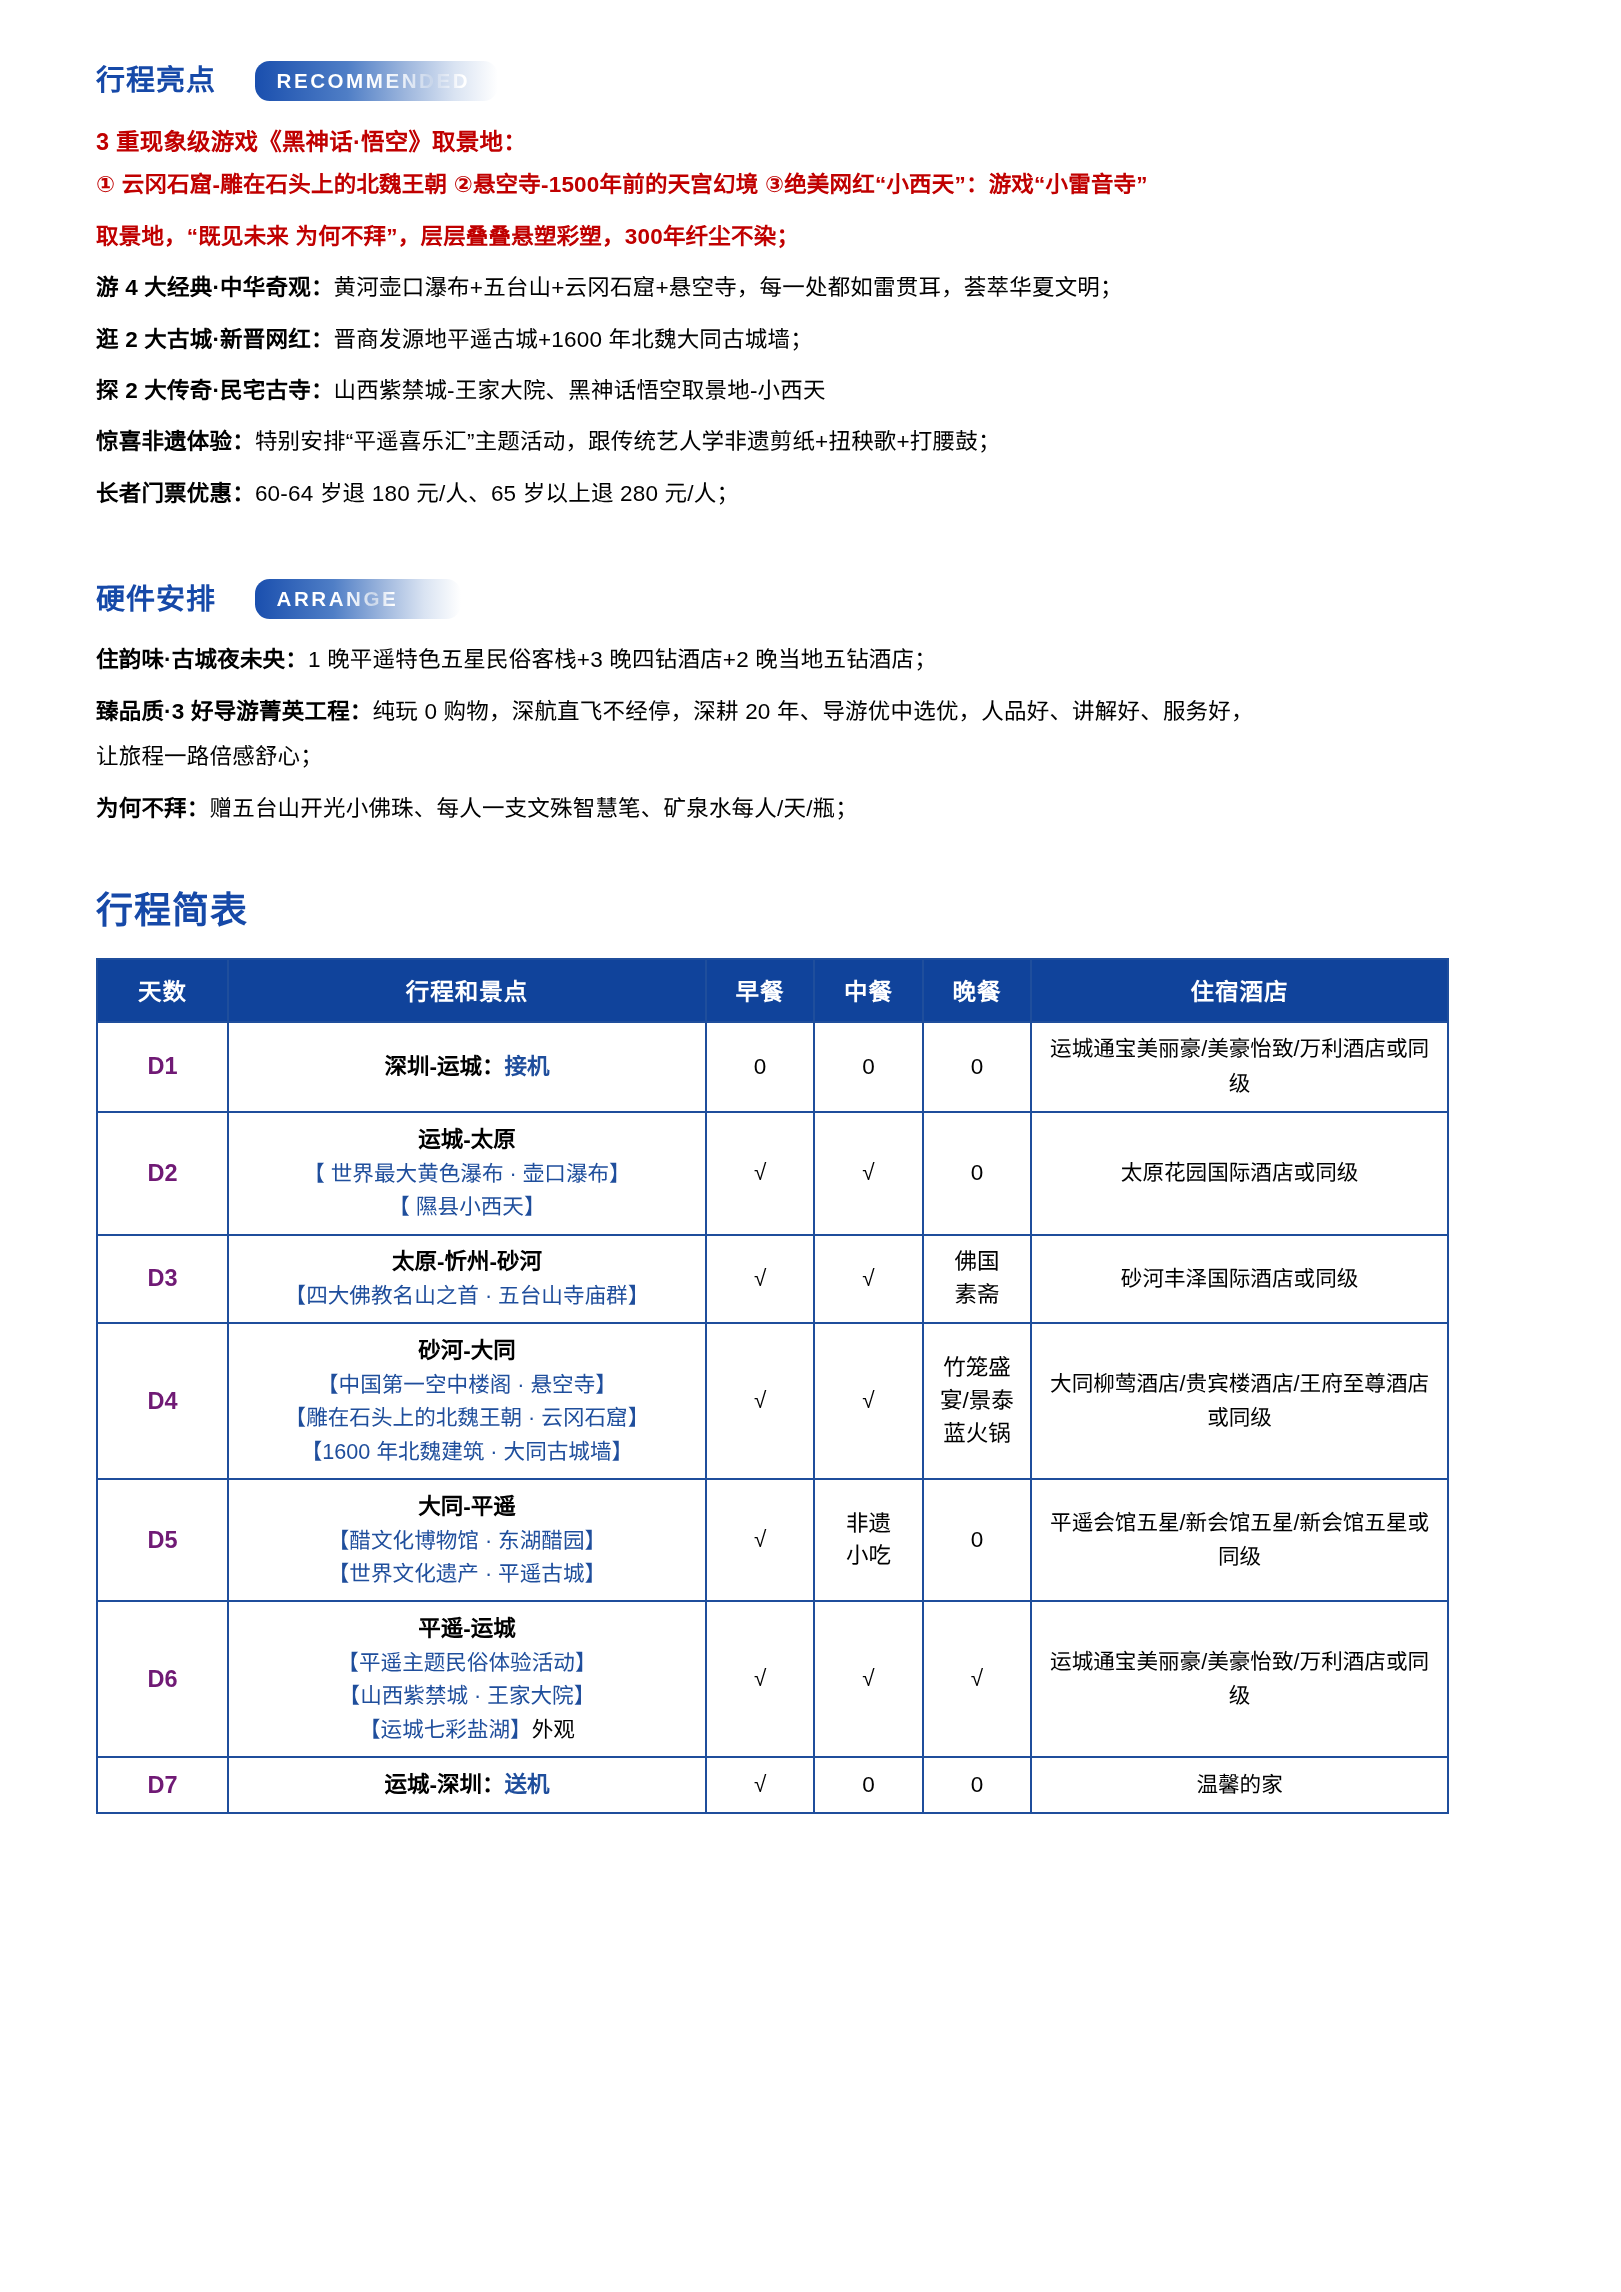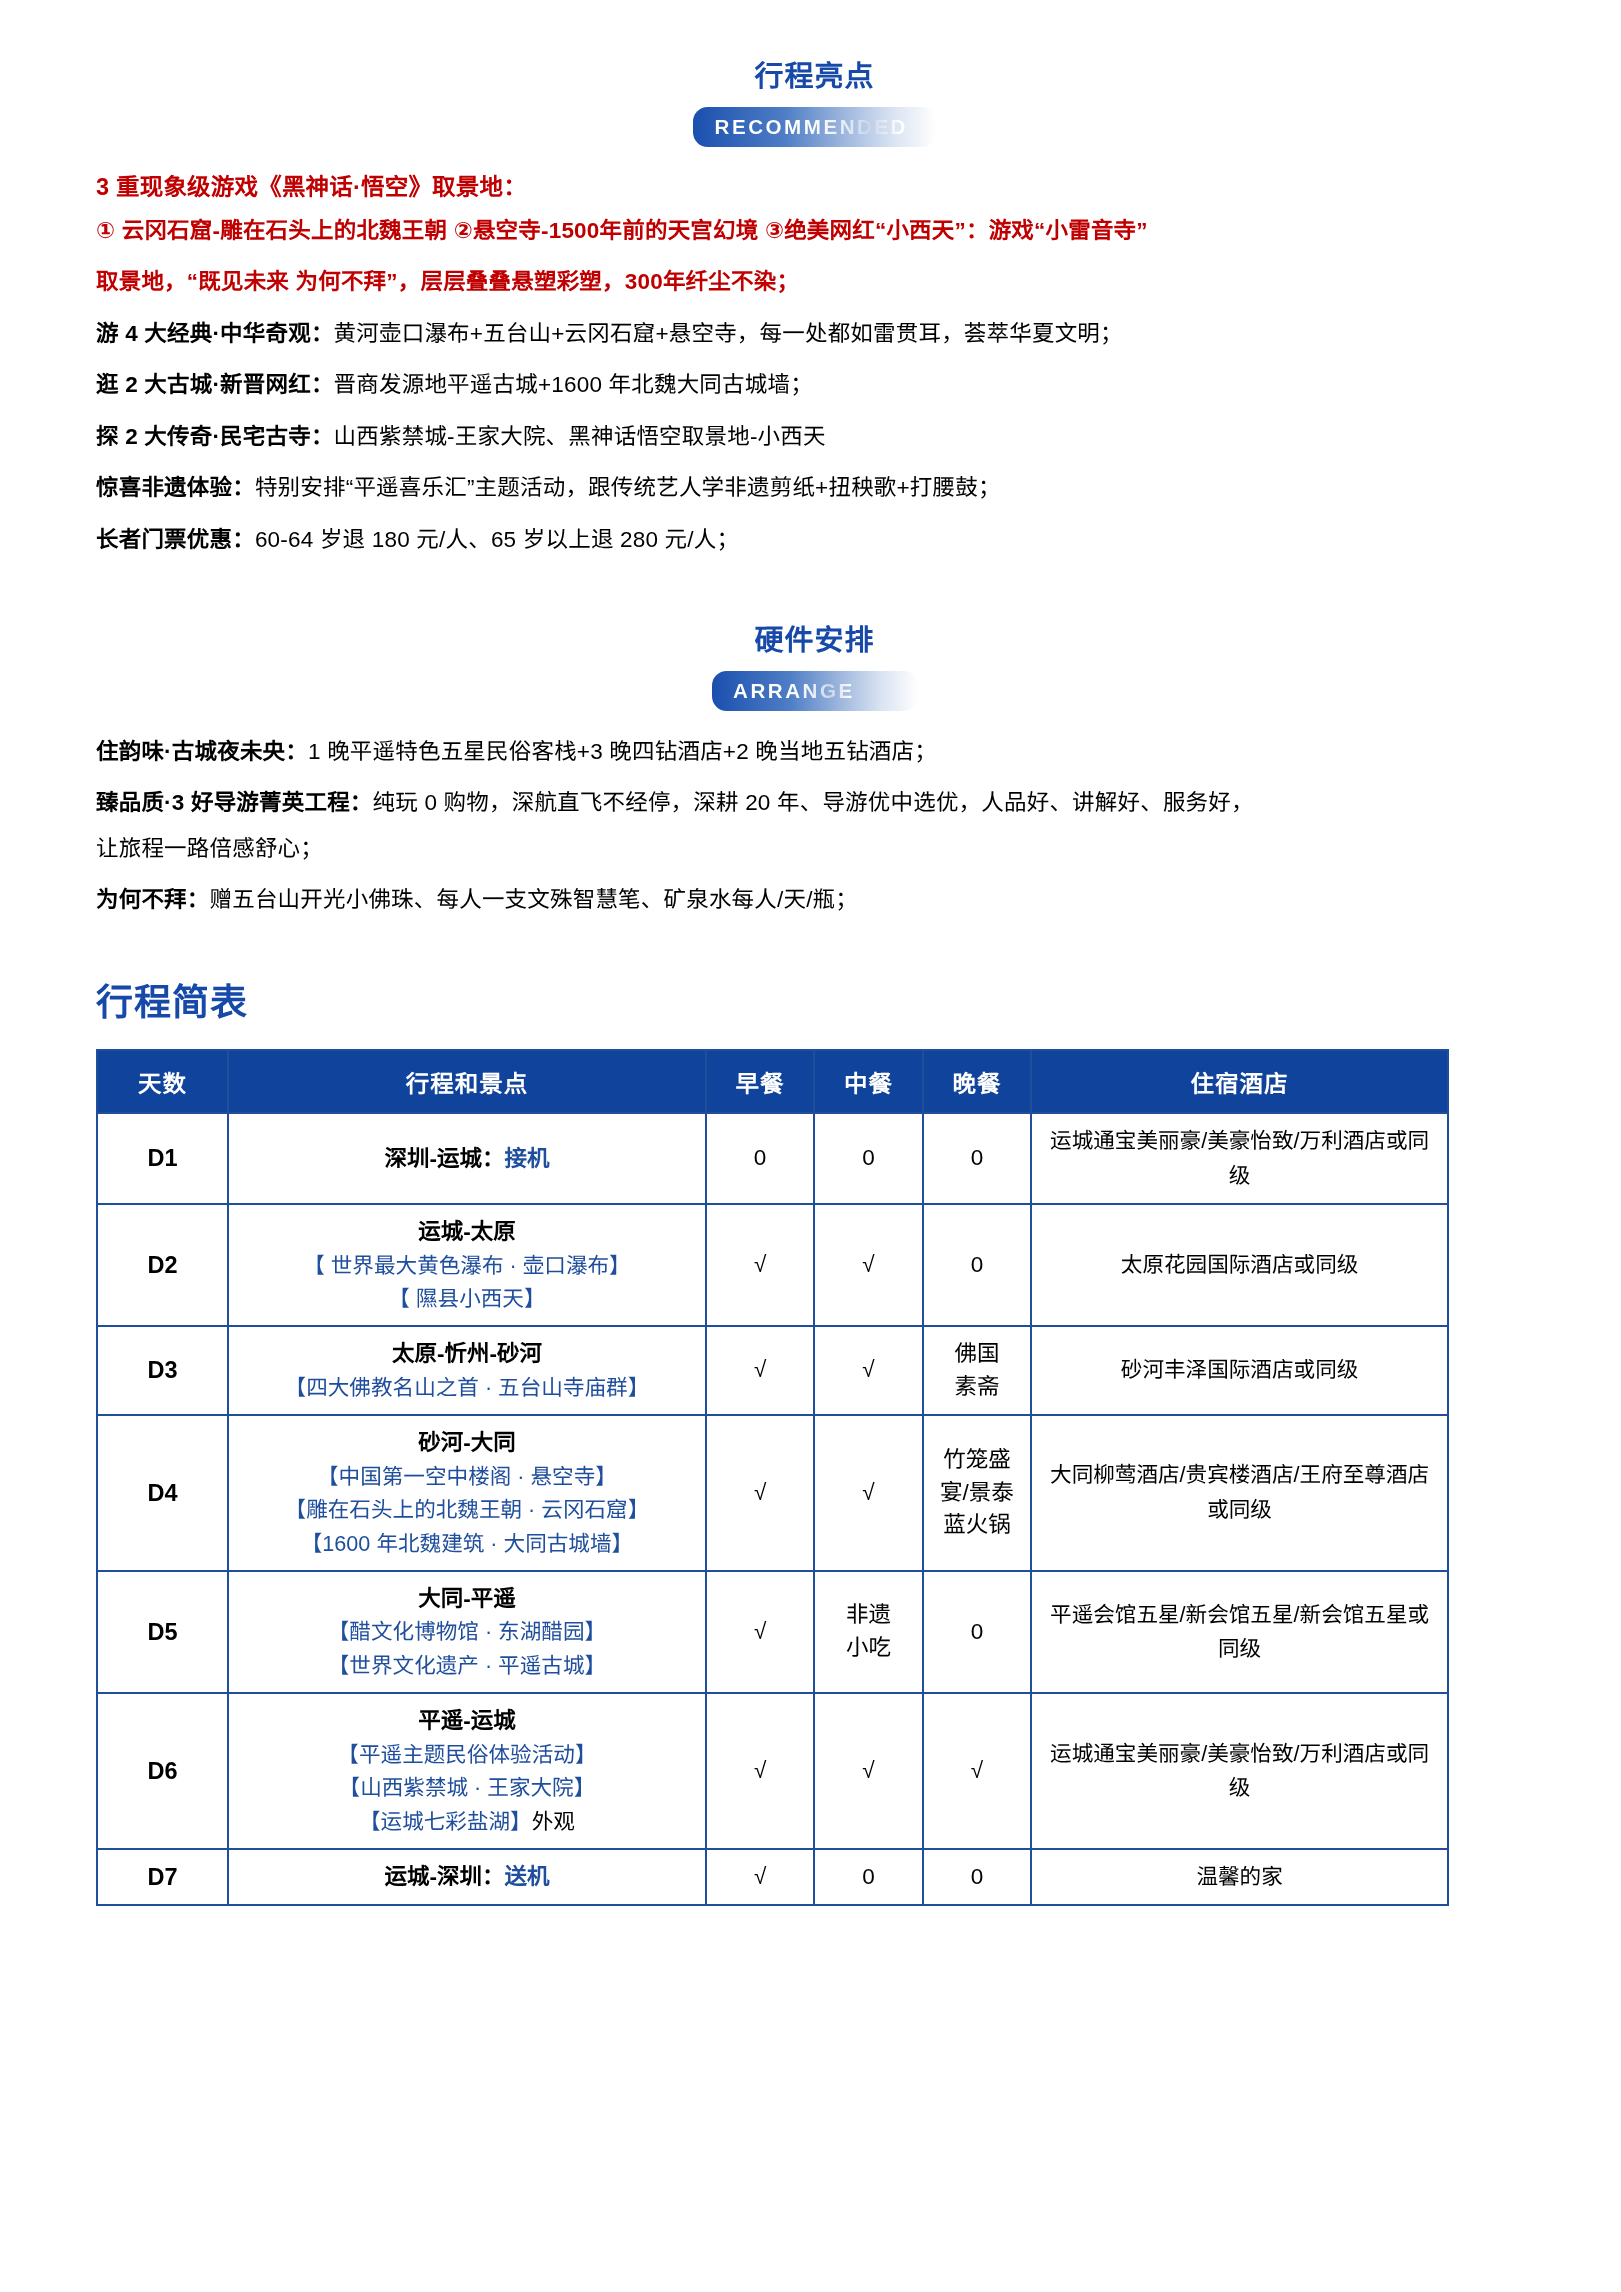--- a/index.html
+++ b/index.html
@@ -20,23 +20,22 @@
     width: 1621px;
     min-height: 2293px;
     padding: 61px 88px 39px 96px;
     position: relative;
   }
 
   
   .section-head {
     display: flex;
     align-items: center;
-    gap: 14px;
+    gap: 39px;
     margin: 0 0 21.6px 0;
-    flex-direction: column;
   }
   .section-head .cn-title {
     font-size: 29px;
     font-weight: 700;
     color: #1649a8;
     letter-spacing: 1px;
     line-height: 1.1;
     white-space: nowrap;
   }
   .pill {
@@ -126,21 +125,21 @@
   col.c-route  { width: 423px; }
   col.c-b      { width: 96px; }
   col.c-l      { width: 96px; }
   col.c-d      { width: 96px; }
   col.c-hotel  { width: 369px; }
 
   td.day {
     text-align: center;
     font-size: 23.5px;
     font-weight: 700;
-    color: #000000;
+    color: #701a75;
   }
   td.route {
     text-align: center;
     padding: 13.7px 9.8px;
   }
   td.route .head-line {
     font-size: 22.5px;
     font-weight: 700;
     color: #000000;
     line-height: 1.5;

